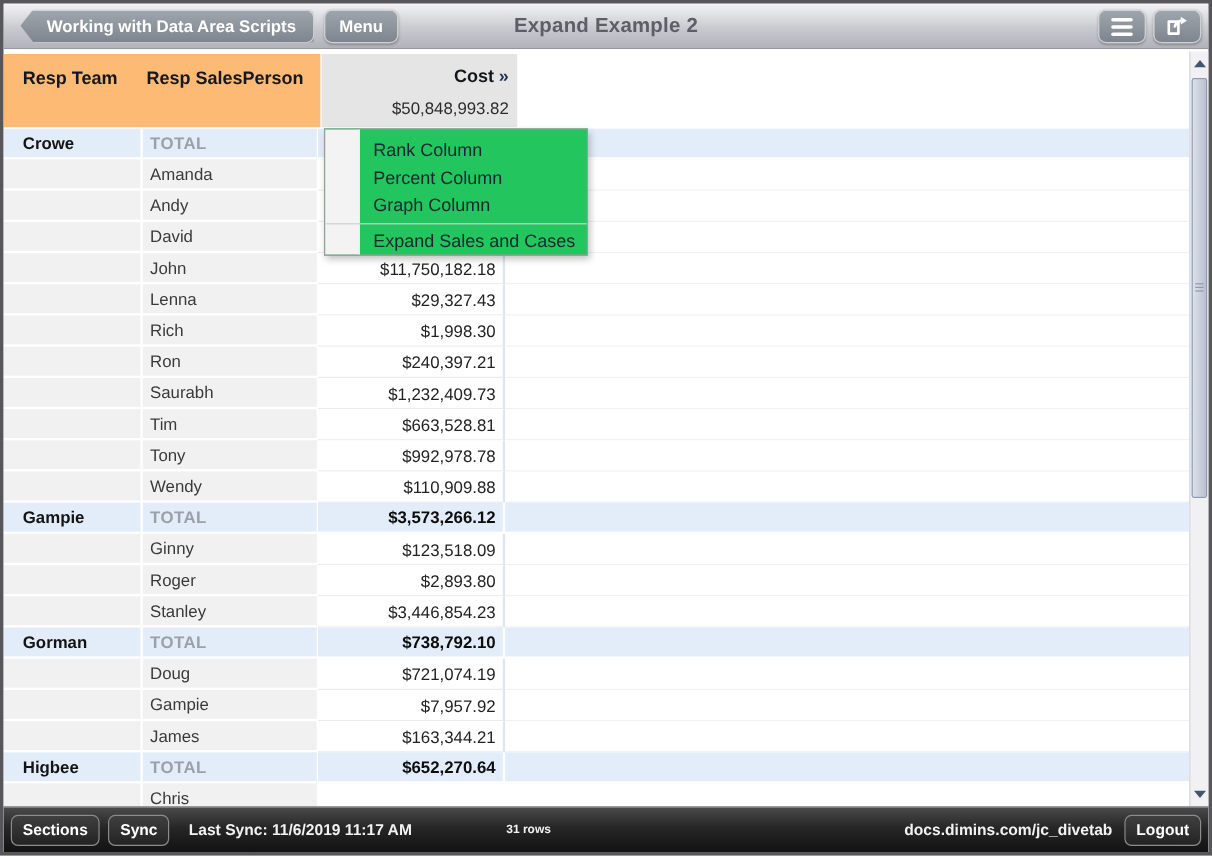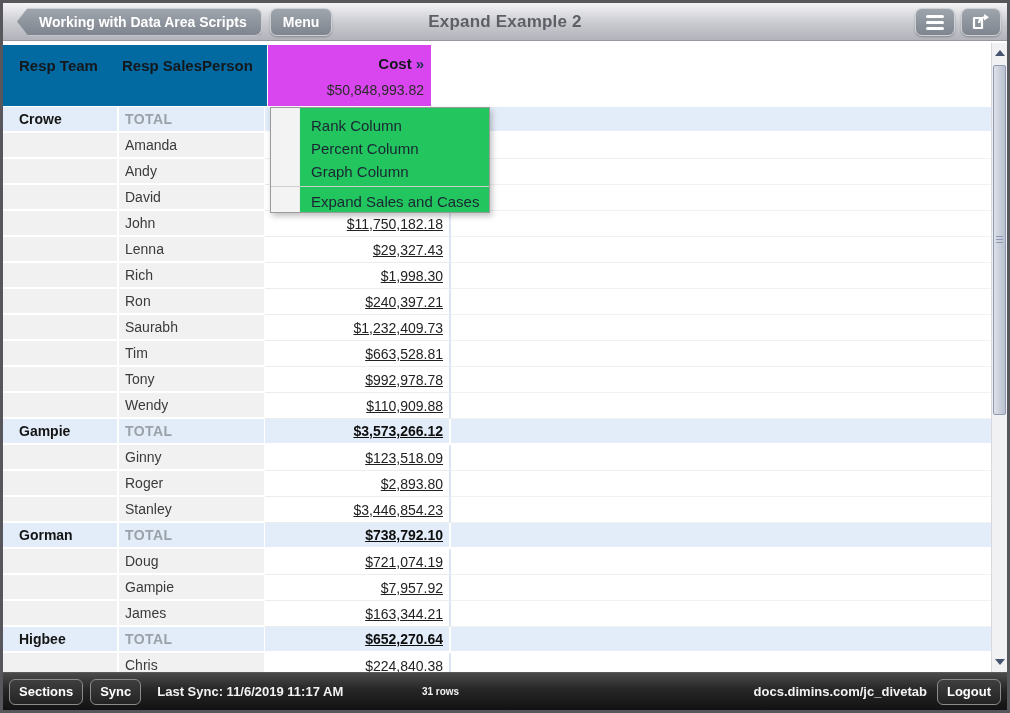--- a/index.html
+++ b/index.html
@@ -39,36 +39,36 @@
   }
   .menubtn{margin-left:8px;}
   .iconbtn{width:40px;padding:0;}
   .icon-hamburger{display:flex;flex-direction:column;gap:3px;}
   .icon-hamburger span{display:block;width:18px;height:3px;background:#fff;border-radius:2px;}
   .topbar-right{position:absolute;right:6px;top:5px;display:flex;gap:6px;}
   
   .content{position:absolute;left:0;top:38px;width:1004px;height:631px;background:#fff;}
   
   .thead{position:absolute;left:0;top:2px;height:61px;}
-  .h-blue{position:absolute;left:0;top:2px;width:264px;height:61px;background:#0369a1;padding-left:42px;}
+  .h-blue{position:absolute;left:0;top:2px;width:264px;height:61px;background:#fdba74;padding-left:42px;}
   .h-label{position:absolute;top:12px;font-size:15px;font-weight:bold;color:#14181d;white-space:nowrap;}
   .h-label.team{left:16px;}
   .h-label.person{left:119px;}
-  .h-green-cost{position:absolute;left:265px;top:2px;width:163px;height:61px;background:#d946ef;}
+  .h-green-cost{position:absolute;left:265px;top:2px;width:163px;height:61px;background:#e5e5e5;}
   .h-cost-line{position:absolute;right:7px;top:10px;font-size:15px;font-weight:bold;color:#14181d;white-space:nowrap;}
   .h-cost-line .chev{color:#1c3350;font-weight:bold;margin-left:4px;}
   .h-total{position:absolute;right:7px;top:37px;font-size:14px;color:#2c2c2c;white-space:nowrap;}
   .h-green-rest{position:absolute;left:430px;top:2px;right:16px;height:61px;background:#def2de;}
   
   .rows{position:absolute;left:0;top:66px;right:16px;bottom:0;overflow:hidden;background:#fff;}
   .trow{display:flex;height:26px;}
   .cell{height:26px;font-size:14px;color:#3a3a3a;display:flex;align-items:center;overflow:hidden;white-space:nowrap;}
   .c-team{width:114px;margin-right:2px;padding-left:16px;background:#f1f1f2;border-bottom:2px solid #fff;font-weight:bold;color:#141414;}
   .c-person{width:145px;margin-right:1px;padding-left:6px;background:#f1f1f2;border-bottom:2px solid #fff;}
-  .c-cost{width:186px;background:#fff;border-bottom:1px solid #ececee;border-right:2px solid #dbe6f2;justify-content:flex-end;padding-right:6px;color:#222;text-decoration:underline;}
+  .c-cost{width:156px;background:#fff;border-bottom:1px solid #ececee;border-right:2px solid #dbe6f2;justify-content:flex-end;padding-right:6px;color:#222;}
   .c-rest{flex:1;background:#fff;border-bottom:1px solid #f0f1f3;}
   .row-total .c-team,.row-total .c-person,.row-total .c-cost,.row-total .c-rest{
     background:#e3edf9;border-bottom:2px solid #fff;
   }
   .row-total .c-person{font-weight:bold;color:#9aa1a8;letter-spacing:.4px;}
   .row-total .c-cost{font-weight:bold;color:#0d0d0d;border-right-color:#fff;}
   
   .vscroll{position:absolute;right:0;top:2px;width:16px;bottom:0;background:#f1f1f4;border-left:1px solid #d8d8dd;}
   .sb-btn{position:absolute;left:0;width:16px;height:20px;display:flex;align-items:center;justify-content:center;}
   .sb-up{top:0;}
@@ -286,21 +286,20 @@
         </div>
         <div class="trow row-total">
           <div class="cell c-team">Higbee</div>
           <div class="cell c-person">TOTAL</div>
           <div class="cell c-cost">$652,270.64</div>
           <div class="cell c-rest"></div>
         </div>
         <div class="trow">
           <div class="cell c-team"></div>
           <div class="cell c-person">Chris</div>
-          <div class="cell c-cost">$224,840.38</div>
           <div class="cell c-rest"></div>
         </div>
       </div>
 
     <div class="vscroll">
       <div class="sb-btn sb-up">
           <span class="sb-tri-up"></span>
         </div>
       <div class="sb-thumb">
         <span class="sb-grip">

